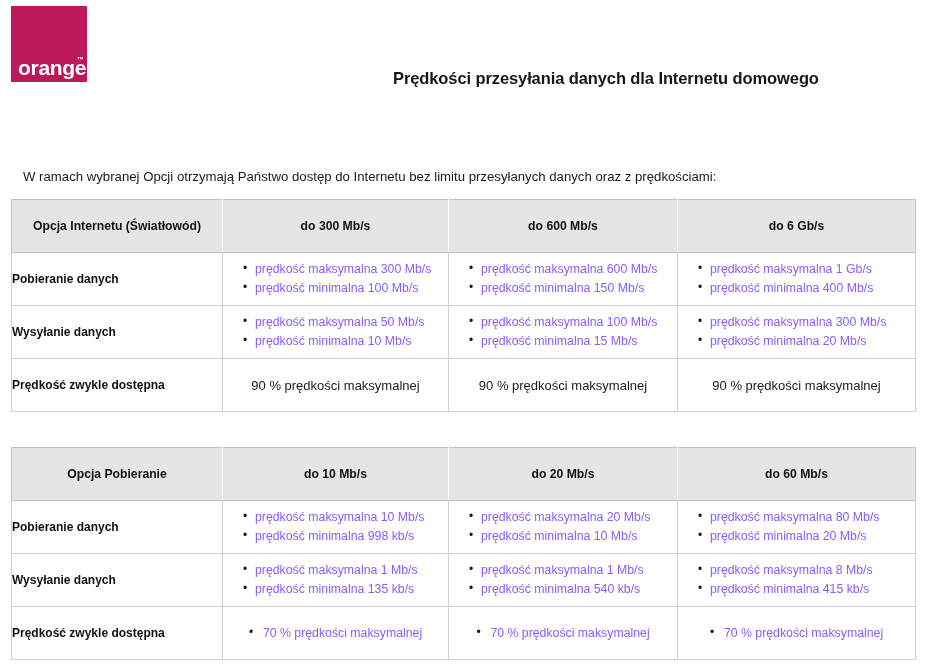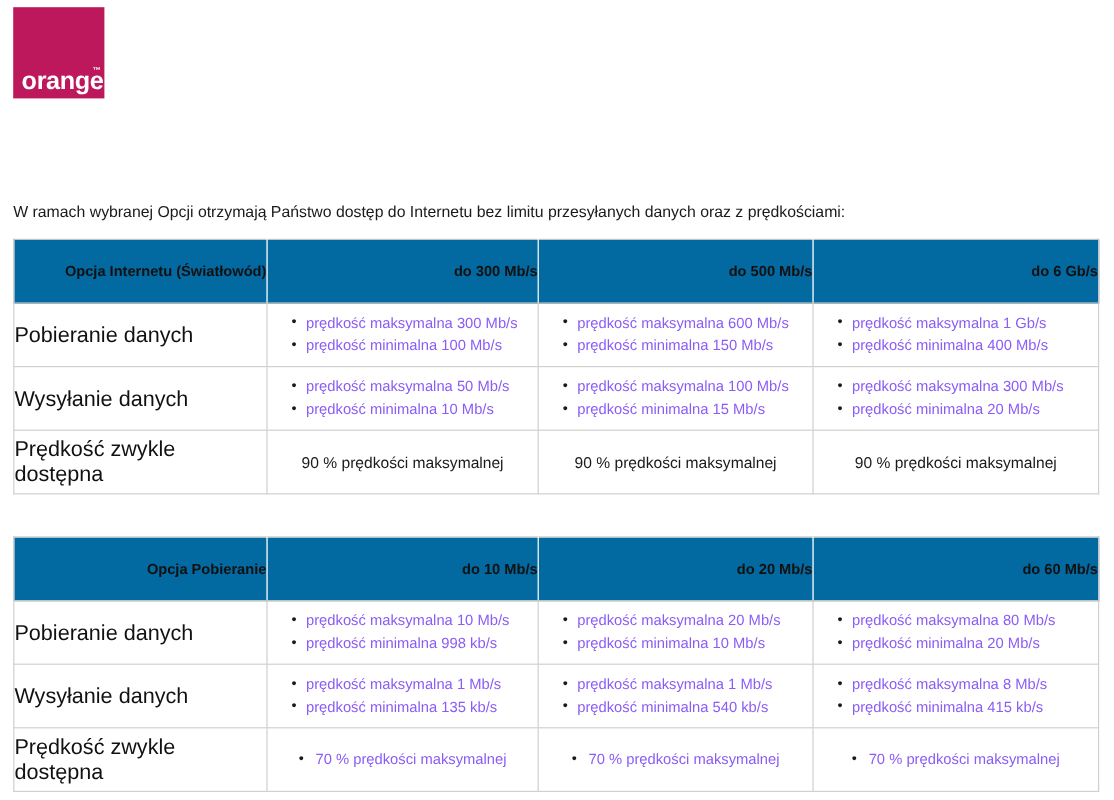--- a/index.html
+++ b/index.html
@@ -55,21 +55,21 @@
     font-size: 16.5px;
     font-weight: bold;
     color: #161616;
     white-space: nowrap;
     letter-spacing: -0.1px;
   }
 
   
   .intro-text {
     position: absolute;
-    left: 11px;
+    left: 23px;
     top: 169px;
     font-size: 13.2px;
     color: #1a1a1a;
     white-space: nowrap;
   }
 
   
   .speed-table {
     position: absolute;
     left: 11px;
@@ -86,41 +86,41 @@
   .speed-table col.c-opt2  { width: 229px; }
   .speed-table col.c-opt3  { width: 238px; }
 
   .speed-table th,
   .speed-table td {
     border: 1px solid #d0d0d0;
     vertical-align: middle;
     padding: 0;
   }
   .speed-table thead th {
-    background: #0369a1;
+    background: #e5e5e5;
     height: 52px;
-    text-align: right;
+    text-align: center;
     font-size: 12.2px;
     font-weight: bold;
     color: #111111;
     border-color: #ffffff;
     border-top-color: #c2c2c2;
     border-bottom-color: #c2c2c2;
     margin-left: 11px;
   }
   .speed-table thead th:first-child {
     border-left-color: #c2c2c2;
   }
   .speed-table thead th:last-child {
     border-right-color: #c2c2c2;
   }
 
   .row-label {
-    font-size: 18px;
-    font-weight: normal;
+    font-size: 12px;
+    font-weight: bold;
     padding-left: 11px;
     color: #111111;
     height: 52px;
   }
   .cell-bullets {
     padding: 6px 0 6px 0;
   }
   .cell-bullets ul {
     margin: 0;
     padding: 0 8px 0 32px;
@@ -165,37 +165,38 @@
   }
 </style>
 </head>
 <body>
 
 <div class="page-header">
   <div class="brand-logo">
     <span class="brand-logo-text">orange</span>
     <span class="brand-logo-tm">™</span>
   </div>
+  <div class="page-title">Prędkości przesyłania danych dla Internetu domowego</div>
 </div>
 
 <div class="intro-text">W ramach wybranej Opcji otrzymają Państwo dostęp do Internetu bez limitu przesyłanych danych oraz z prędkościami:</div>
 
 <div id="tables-host">
     <table class="speed-table" id="table-fiber">
       <colgroup>
         <col class="c-label">
         <col class="c-opt1">
         <col class="c-opt2">
         <col class="c-opt3">
       </colgroup>
       <thead>
         <tr>
           <th>Opcja Internetu (Światłowód)</th>
           <th>do 300 Mb/s</th>
-          <th>do 500 Mb/s</th>
+          <th>do 600 Mb/s</th>
           <th>do 6 Gb/s</th>
         </tr>
       </thead>
       <tbody>
         <tr>
           <td class="row-label">Pobieranie danych</td>
           <td class="cell-bullets">
             <ul>
               <li>prędkość maksymalna 300 Mb/s</li>
               <li>prędkość minimalna 100 Mb/s</li>

